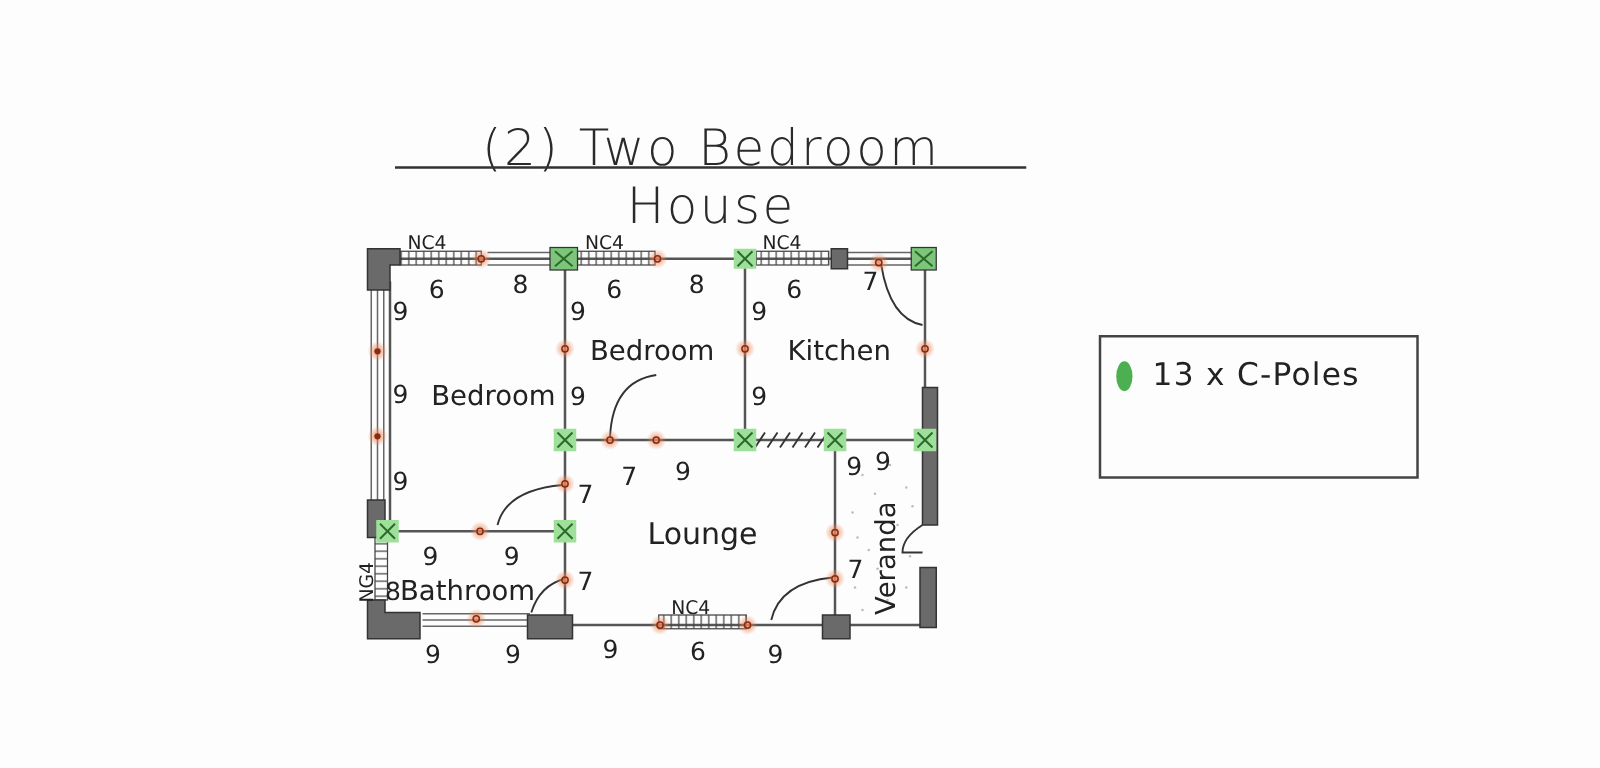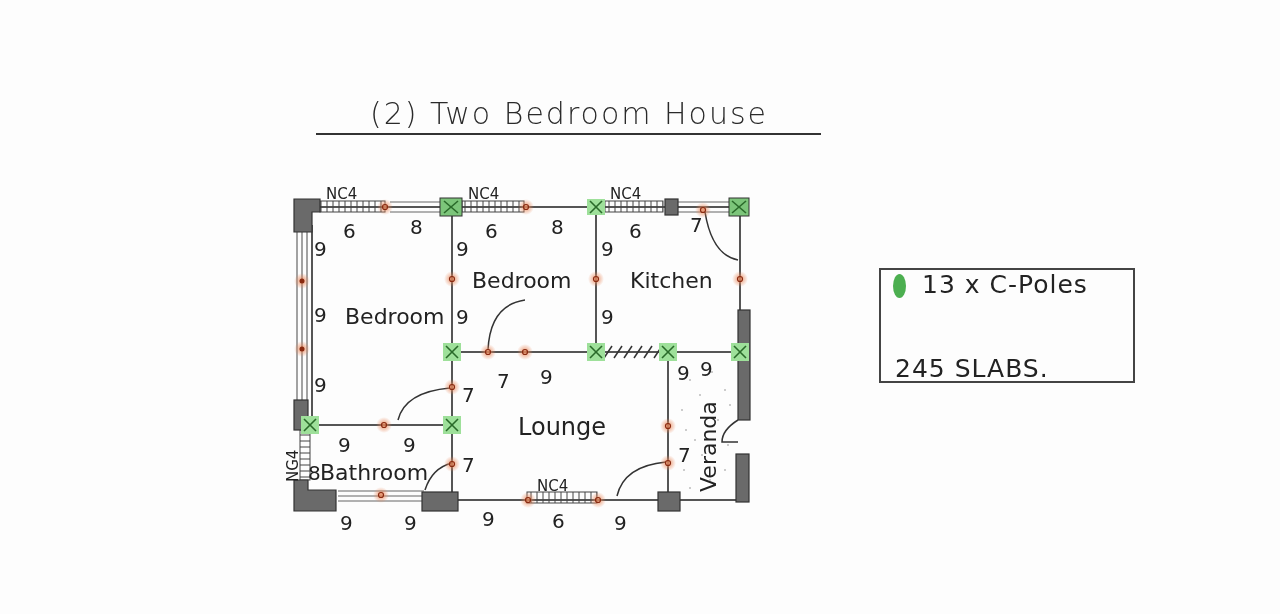--- a/index.html
+++ b/index.html
@@ -1,20 +1,20 @@
 <!DOCTYPE html>
 <html><head>
 <meta charset="utf-8">
 <style>
   html, body { margin: 0; padding: 0; background: #fdfdfd; }
   body { width: 1280px; height: 614px; position: relative; overflow: hidden;
          font-family: "DejaVu Sans", sans-serif; color: #222; }
   #canvas { position: absolute; left: 0; top: 0; width: 1280px; height: 614px; }
   .title { position: absolute; left: 318px; top: 96px; width: 502px; text-align: center;
-           font-size: 30px; letter-spacing: 2px; font-weight: 300; color: #2a2a2a; }
+           font-size: 40px; letter-spacing: 2px; font-weight: 300; color: #2a2a2a; }
   .title-rule { position: absolute; left: 316px; top: 133px; width: 505px; height: 2px; background: #333; }
   svg text { font-family: "DejaVu Sans", sans-serif; fill: #222; }
   .legend { position: absolute; left: 879px; top: 268px; width: 256px; height: 115px;
             border: 2px solid #444; box-sizing: border-box; }
   .legend-row { position: absolute; left: 12px; font-size: 25px; color: #222; letter-spacing: 1px; white-space: nowrap; }
   .legend-dot { display: inline-block; width: 13px; height: 24px; border-radius: 50%; vertical-align: middle; margin-right: 16px; }
 </style>
 </head>
 <body>
 
@@ -285,17 +285,16 @@
     <text x="403" y="452">9</text>
     <text x="308" y="480">8</text>
     <text x="340" y="530">9</text>
     <text x="404" y="530">9</text>
     <text x="677" y="380">9</text>
     <text x="700" y="376">9</text>
   </g>
 </svg>
 
 <div class="legend">
-  <div class="legend-row" style="top:0;">
+  <div class="legend-row" style="top:15px;">
     <span class="legend-dot" style="background:#4caf50;"></span><span>13 x C-Poles</span>
   </div>
-  <div class="legend-row" style="top:84px; left:14px;">245 SLABS.</div>
 </div>
 
 </body></html>

